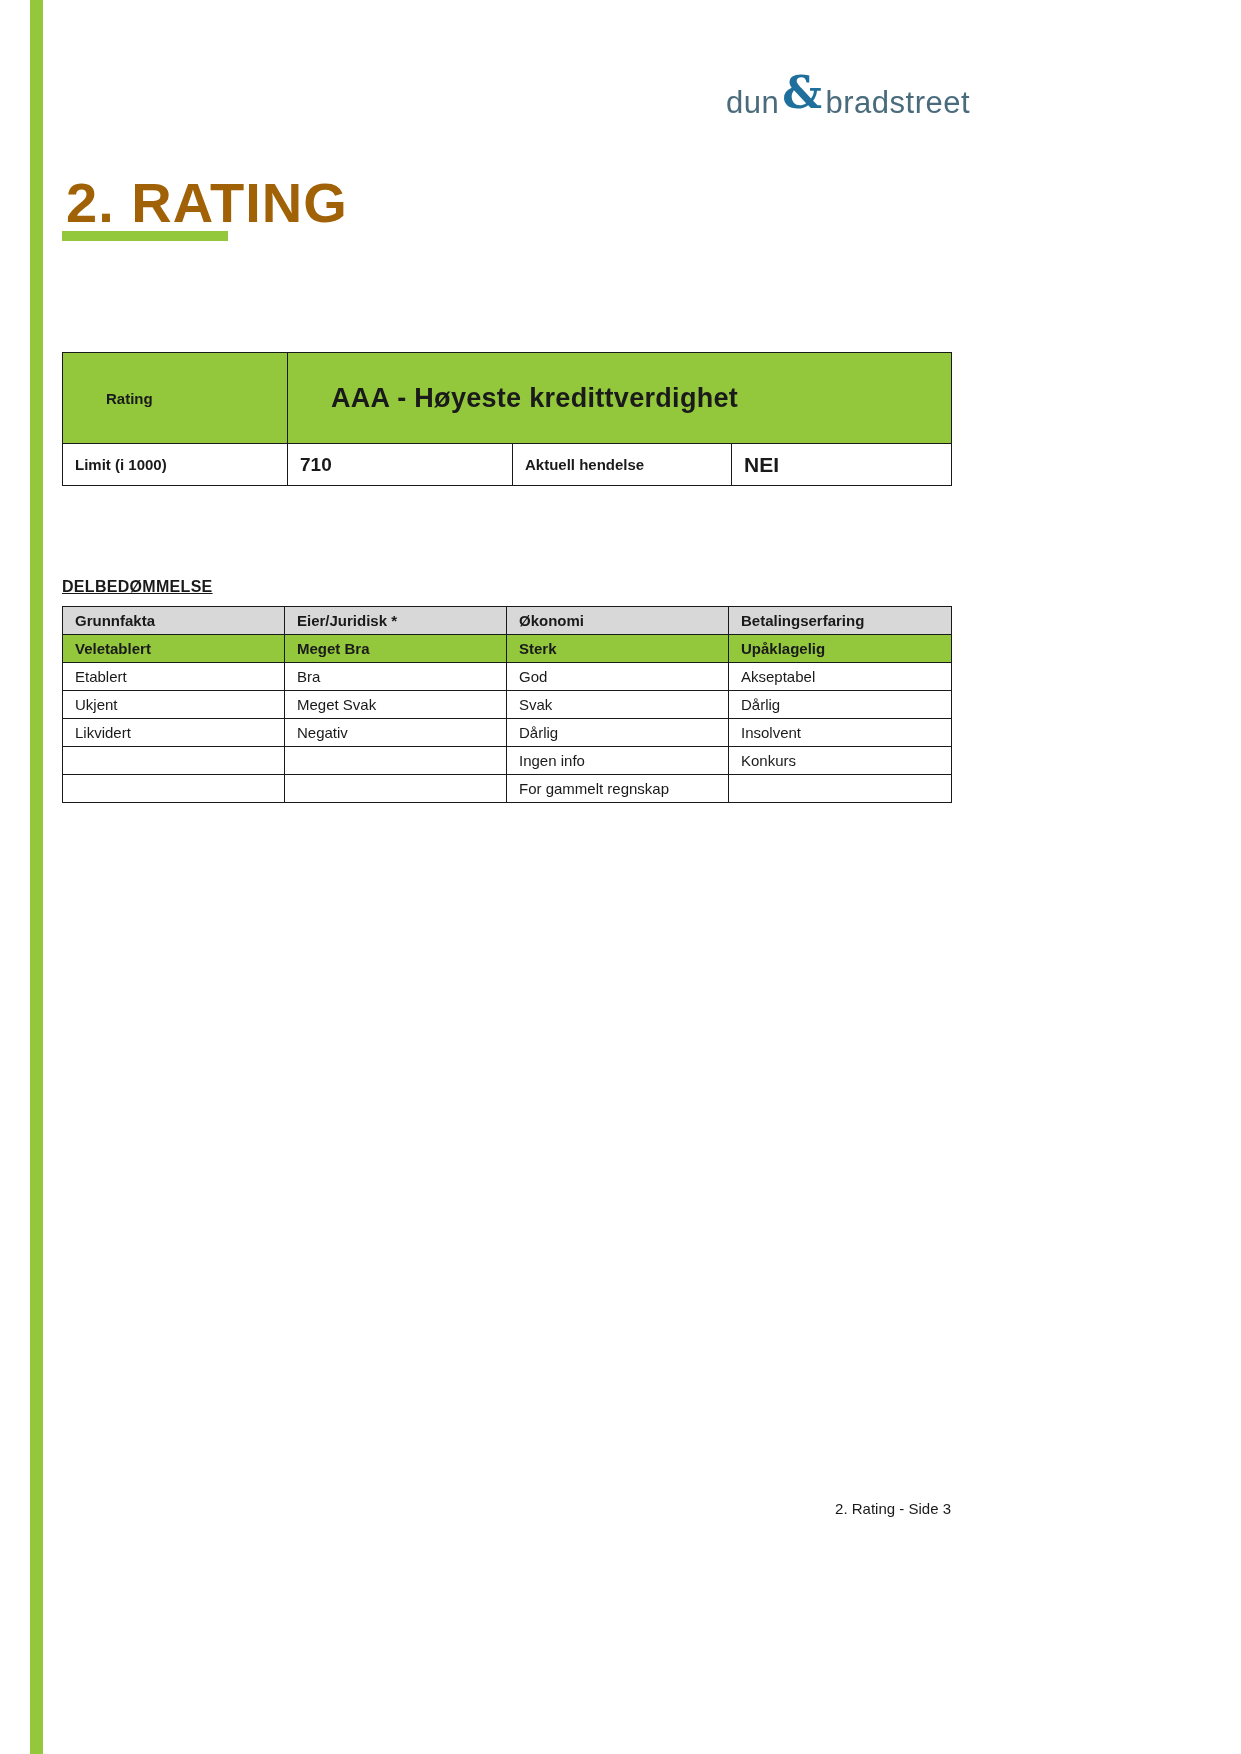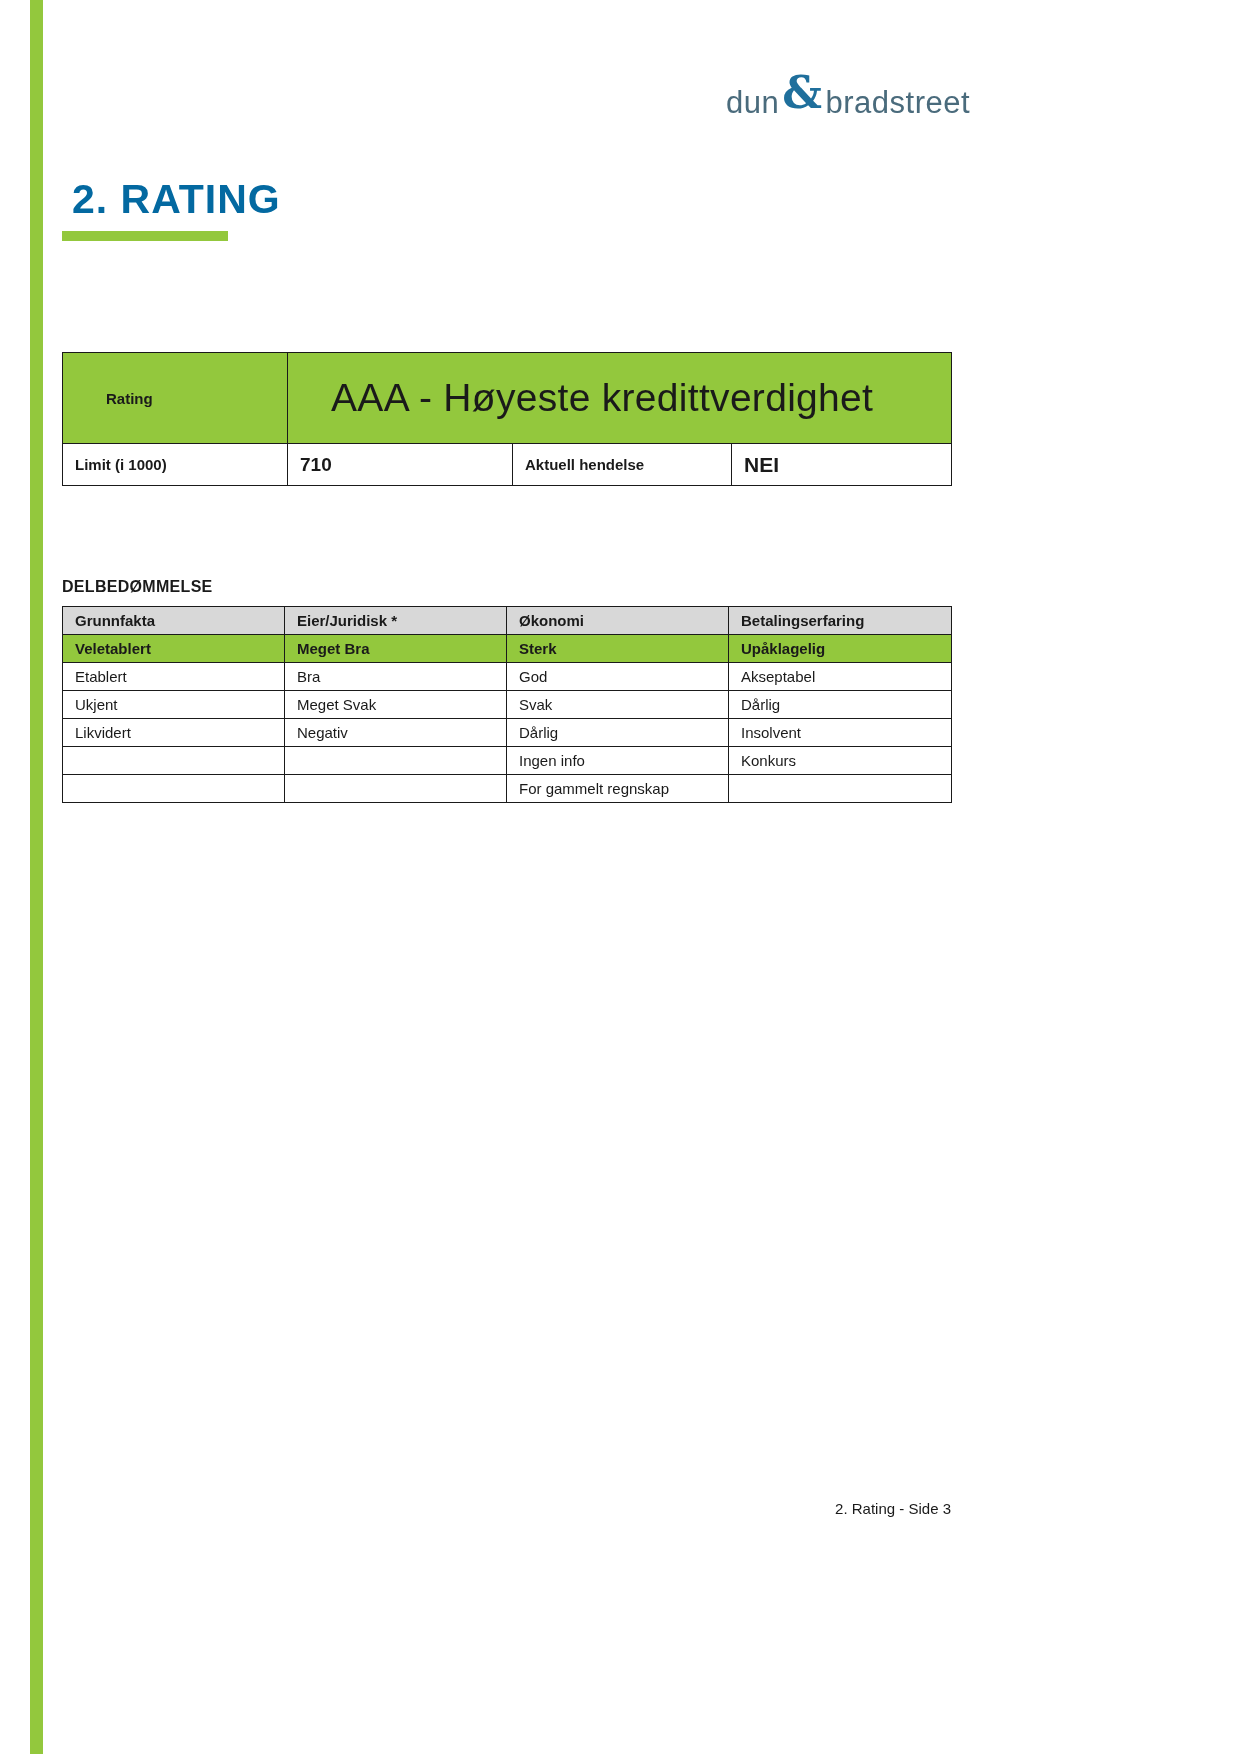--- a/index.html
+++ b/index.html
@@ -29,50 +29,50 @@
     display: flex; align-items: flex-end;
     letter-spacing: 0.5px;
   }
   .logo .amp {
     color: var(--logo-amp);
     font-size: 44px; font-weight: bold;
     margin: 0 3px; position: relative; top: -3px;
     font-family: "DejaVu Serif", serif;
   }
   .page-title {
-    position: absolute; left: 62px; top: 166px; margin: 10px;
-    font-size: 41px; font-weight: bold; letter-spacing: 1px;
-    color: #0369a1;
+    position: absolute; left: 62px; top: 166px; margin: 4px;
+    font-size: 56px; font-weight: bold; letter-spacing: 1px;
+    color: #a16207;
   }
   .title-underline {
     position: absolute; left: 62px; top: 231px;
     width: 166px; height: 10px;
     background: var(--green);
   }
   table { border-collapse: collapse; table-layout: fixed; }
   td, th {
     border: 1px solid var(--border);
     padding: 0 12px;
     text-align: left;
     vertical-align: middle;
     overflow: hidden; white-space: nowrap;
   }
   .rating-table { position: absolute; left: 62px; top: 352px; }
   .rating-table .green-cell { background: var(--green); padding-left: 43px; }
   .rating-table .row-top td { height: 90px; }
   .rating-table .row-bottom td { height: 41px; border-radius: 19px; }
   .rating-label { font-size: 15px; font-weight: bold; }
-  .rating-value { font-size: 39px; font-weight: normal; letter-spacing: 0.3px; }
+  .rating-value { font-size: 27px; font-weight: bold; letter-spacing: 0.3px; }
   .limit-label, .event-label { font-size: 15px; font-weight: bold; }
   .limit-value { font-size: 19px; font-weight: bold; }
   .event-value { font-size: 21px; font-weight: bold; }
 
   .section-title {
     position: absolute; left: 62px; top: 578px; margin: 0;
-    font-size: 16px; font-weight: bold; letter-spacing: 0.3px;
+    font-size: 16px; font-weight: bold; letter-spacing: 0.3px; text-decoration: underline;
   }
   .sub-table { position: absolute; left: 62px; top: 606px; font-size: 15px; border-radius: 30px; }
   .sub-table td { height: 27px; }
   .sub-table .head-row td { background: var(--header-gray); font-weight: bold; }
   .sub-table .highlight-row td { background: var(--green); font-weight: bold; }
 
   .footer {
     position: absolute; top: 1500px; left: 62px; width: 889px;
     text-align: right; font-size: 15px; color: #1a1a1a;
   }

